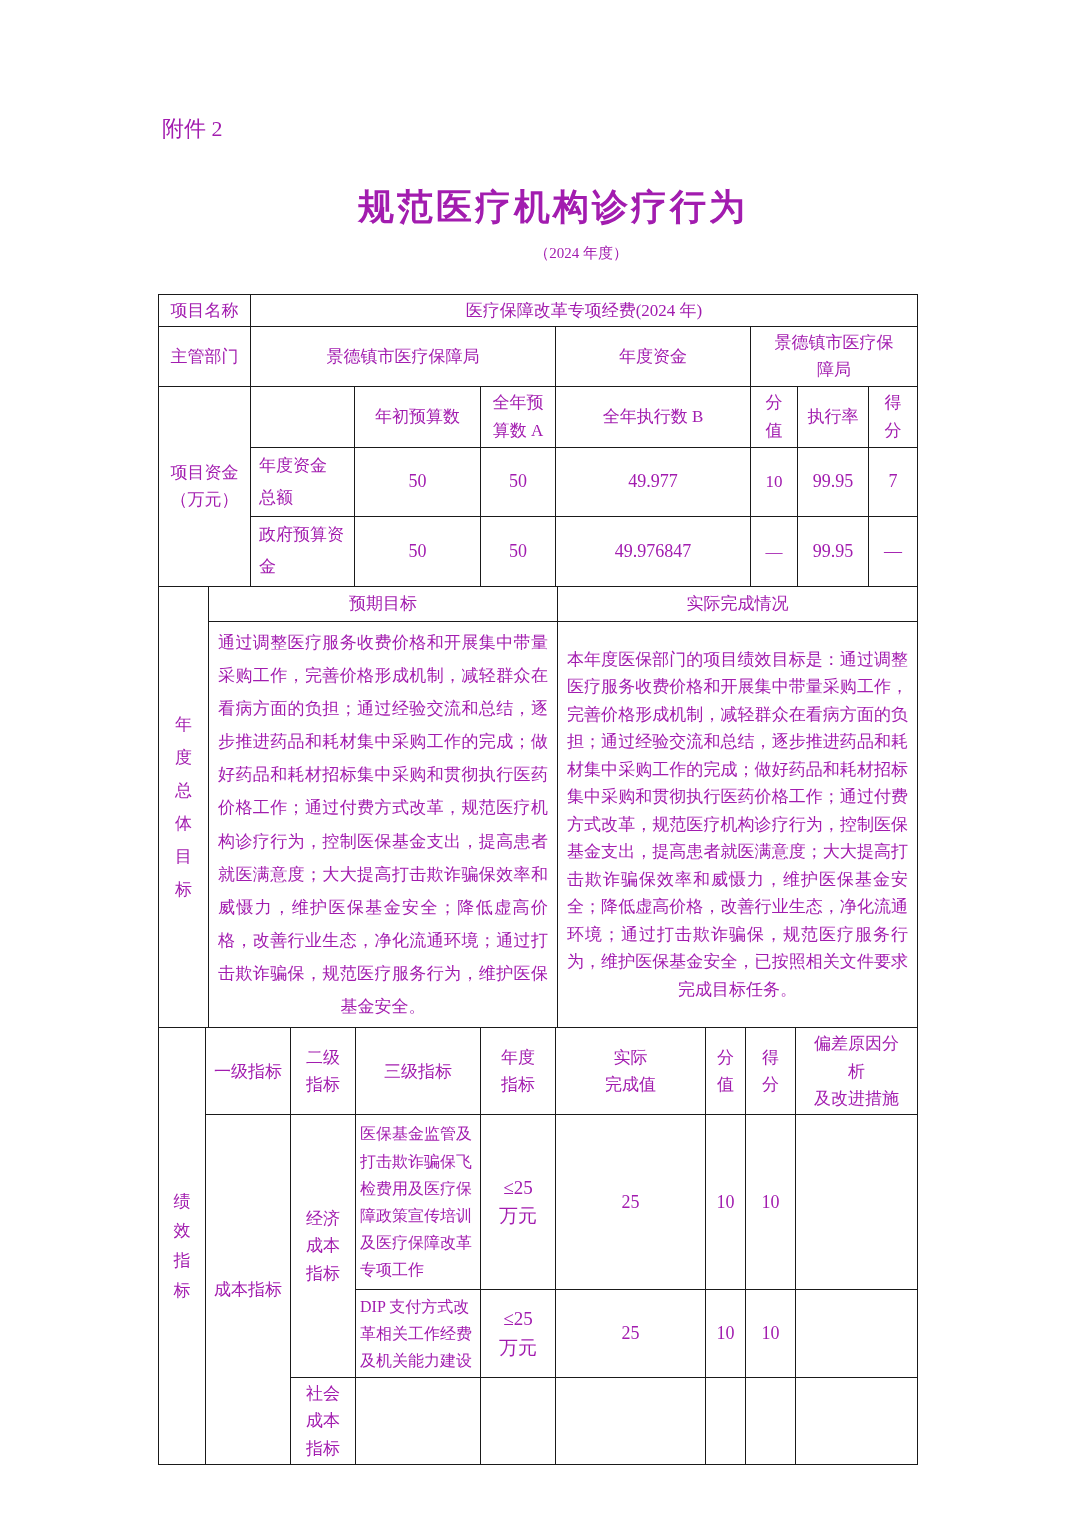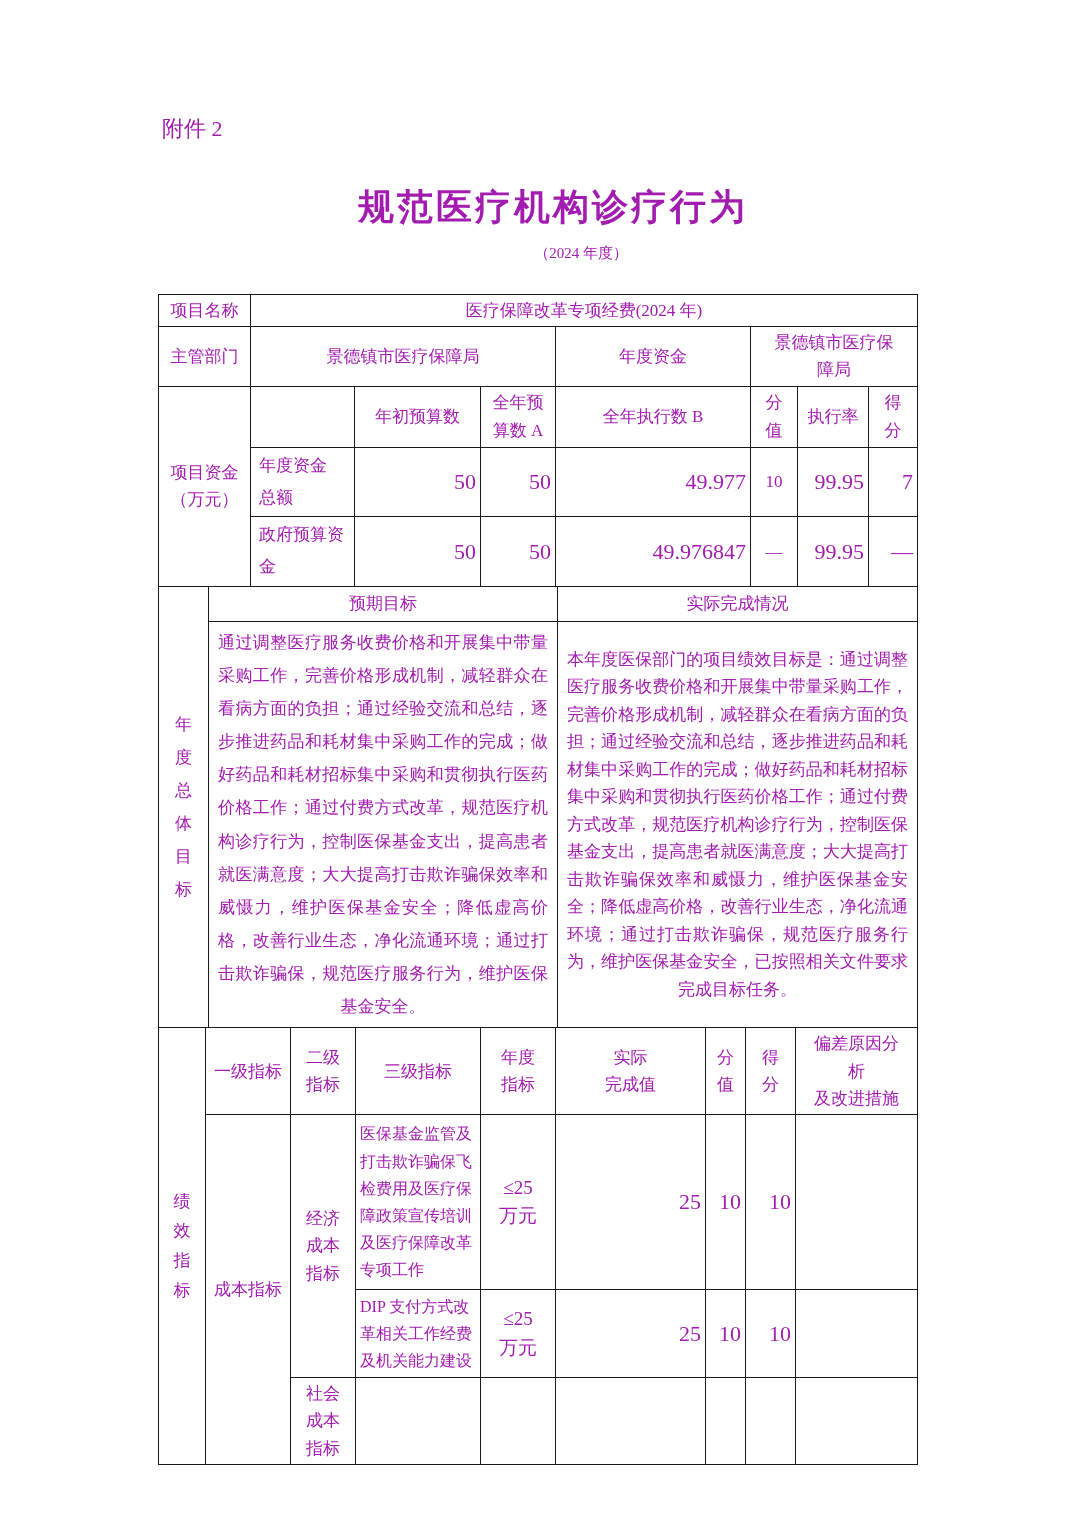--- a/index.html
+++ b/index.html
@@ -35,21 +35,21 @@
   .vlabel { padding:2px 14px; line-height:1.95; }
   .vlabel-kpi { padding:2px 14px; line-height:1.75; }
   .goal-text {
     text-align:justify; text-align-last:center;
     padding:4px 9px; line-height:1.95; font-size:17px;
   }
   .goal-text-actual { line-height:1.62; }
   .level3 { text-align:left; font-size:16px; padding:2px 4px; line-height:1.7; }
   .annual-target { font-size:19px; line-height:1.5; }
   .dev-head { padding:2px 15px; }
-  .num { font-size:22px;text-align:right; }
+  .num { font-size:18px; }
   .r-h30 { height:30px; } .r-h57 { height:57px; } .r-h61 { height:61px; }
   .r-h56 { height:56px;margin-top:24px; } .r-h35 { height:35px; } .r-h335 { height:335px; }
   .r-h85 { height:85px; } .r-h175 { height:175px; } .r-h88 { height:88px;margin-left:6px; } .r-h87 { height:87px; }
   .footer { position:absolute; left:0; top:1398px; width:100%; text-align:center;
             font-size:20px; letter-spacing:2px; }
 </style>
 </head>
 <body>
 
 <div class="page">

